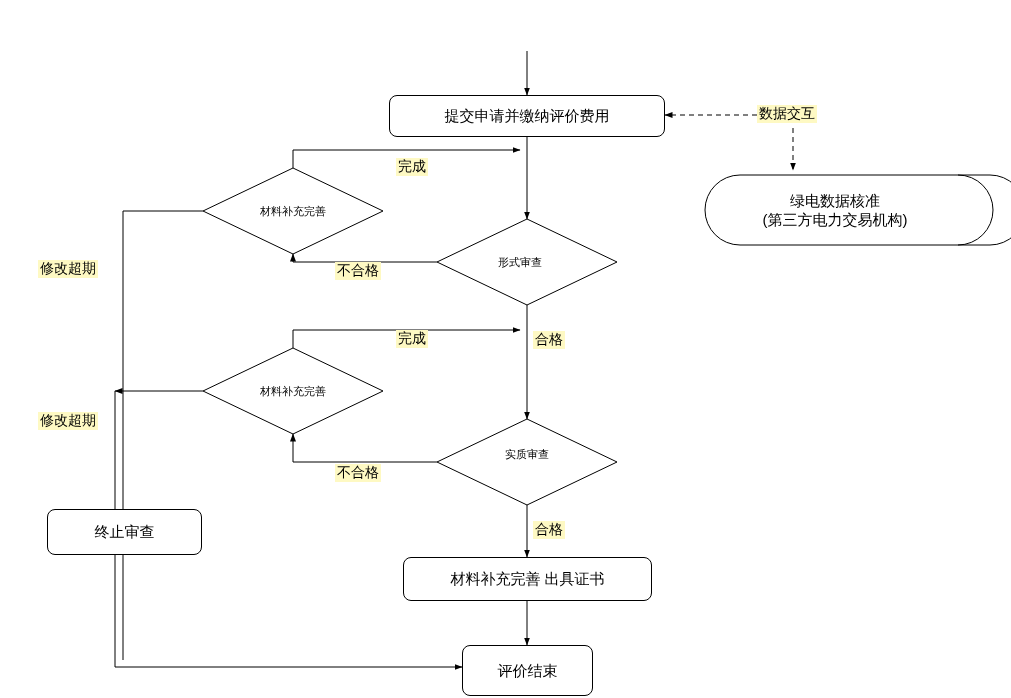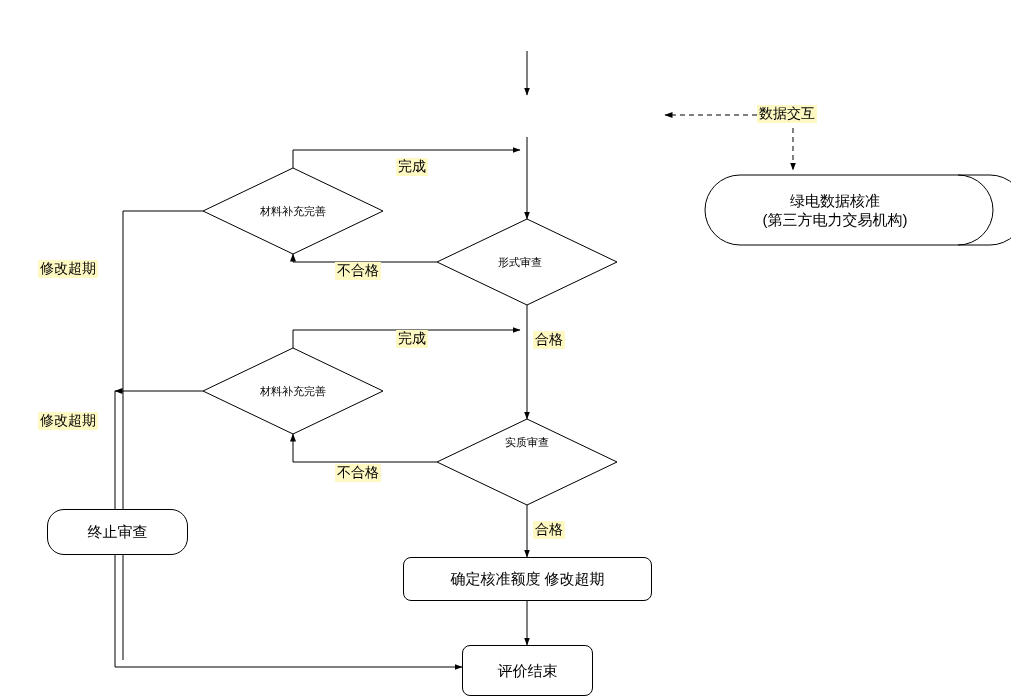--- a/index.html
+++ b/index.html
@@ -113,43 +113,46 @@
 
     <path d="M527,601 L527,645" fill="none" stroke="#000000" stroke-width="1" marker-end="url(#arrow)"></path>
 
     <g fill="#ffffff" stroke="#000000" stroke-width="1">
       <path d="M740,175 L990,175 A35,35 0 0 1 990,245 L740,245 A35,35 0 0 1 740,175 Z"></path>
       <path d="M958,175 A35,35 0 0 1 958,245" fill="none"></path>
     </g>
   </svg>
 
 
+  <div class="node rounded-box" style="left:389px; top:95px; width:276px; height:42px;">
+    <span>提交申请并缴纳评价费用</span>
+  </div>
 
   <div class="node diamond-label" style="left:450px; top:245px; width:140px; height:34px;">
     <span>形式审查</span>
   </div>
 
   <div class="node diamond-label" style="left:213px; top:194px; width:160px; height:34px;">
     <span>材料补充完善</span>
   </div>
 
-  <div class="node diamond-label" style="left:457px; top:425px; width:140px; height:34px;align-items:center;">
+  <div class="node diamond-label" style="left:457px; top:437px; width:140px; height:34px;align-items:center;">
     <span>实质审查</span>
   </div>
 
   <div class="node diamond-label" style="left:213px; top:374px; width:160px; height:34px;">
     <span>材料补充完善</span>
   </div>
 
-  <div class="node rounded-box" style="left:47px; top:509px; width:141px; height:46px;border-radius:17px;">
+  <div class="node rounded-box" style="left:47px; top:509px; width:155px; height:46px;">
     <span>终止审查</span>
   </div>
 
   <div class="node rounded-box" style="left:403px; top:557px; width:249px; height:44px;">
-    <span>确定核准额度 修改超期</span>
+    <span>材料补充完善 出具证书</span>
   </div>
 
   <div class="node rounded-box" style="left:462px; top:645px; width:131px; height:51px;">
     <span>评价结束</span>
   </div>
 
   <div class="node" style="left:710px; top:183px; width:250px; height:54px; background:transparent;">
     <span>绿电数据核准
 (第三方电力交易机构)</span>
   </div>

